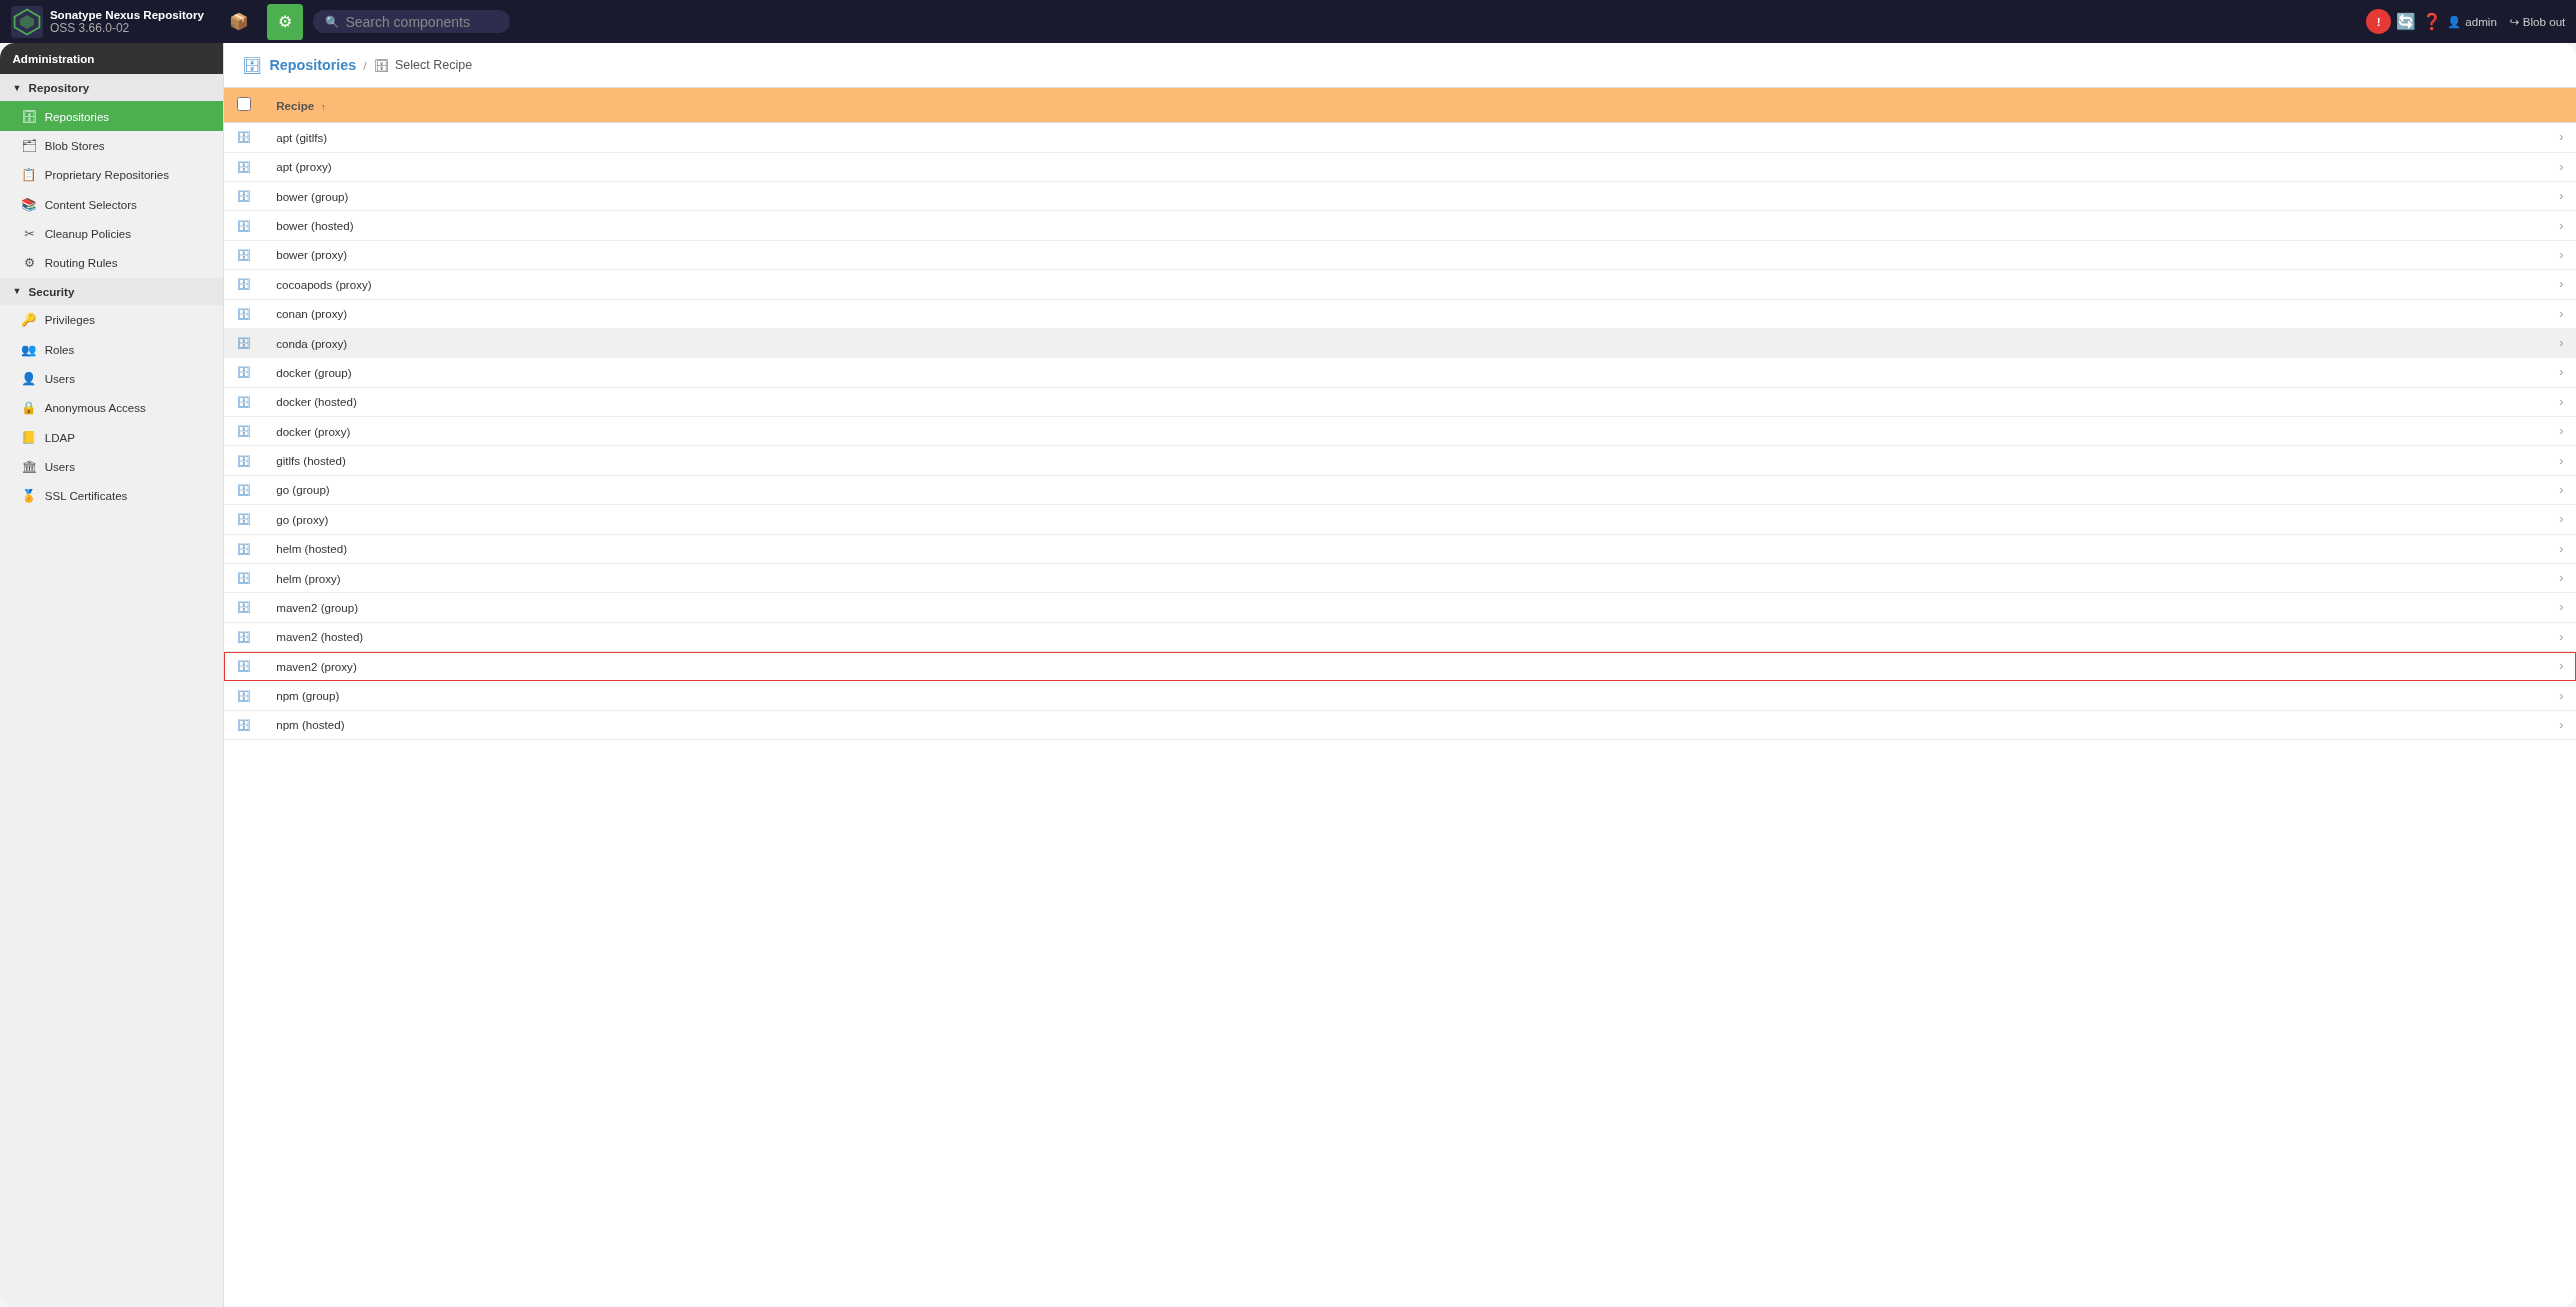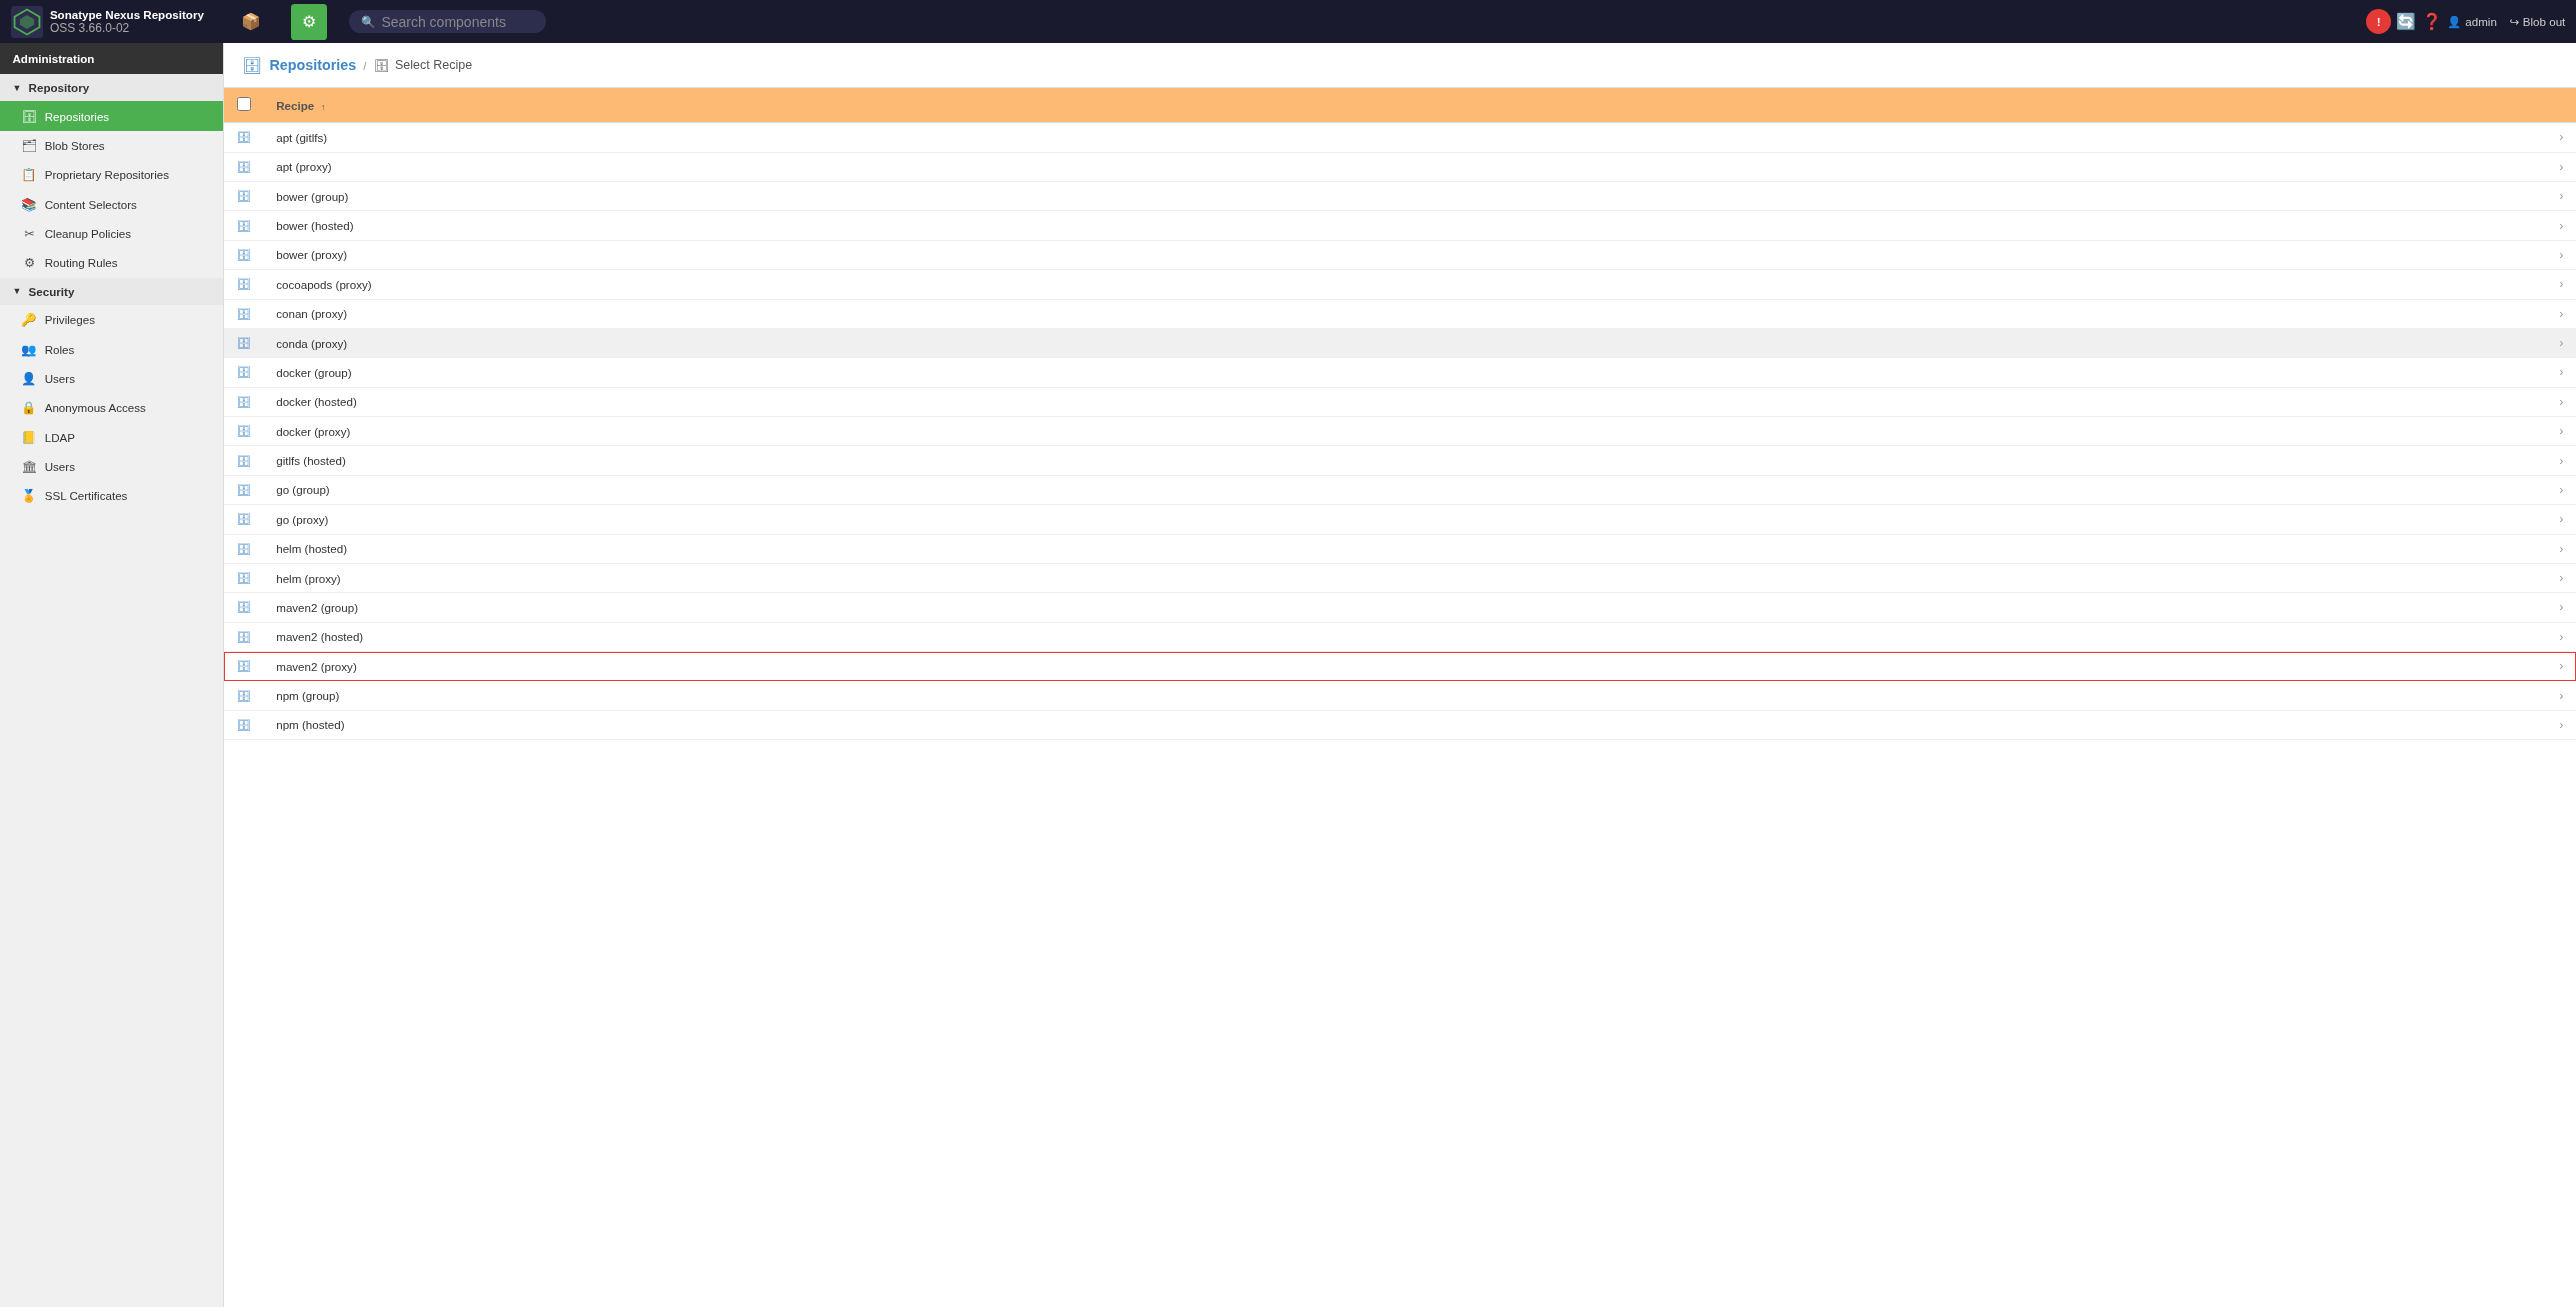--- a/index.html
+++ b/index.html
@@ -1,21 +1,21 @@
 <!DOCTYPE html>
 <html style="font-size:14.3px"><head>
   <meta charset="utf-8">
   <style>
     * { box-sizing: border-box; margin: 0; padding: 0; }
     body { font-family: 'Segoe UI', Arial, sans-serif; font-size: 11.6px; background: #f5f5f5; display: flex; flex-direction: column; height: 100vh; overflow: hidden; }
 
     
     .topnav {
       display: flex; align-items: center; background: #1a1a2e; color: #fff;
-      height: 43px; padding: 0 10.7px; gap: 22px; flex-shrink: 0;
+      height: 43px; padding: 0 10.7px; gap: 10px; flex-shrink: 0;
     }
     .brand { display: flex; align-items: center; gap: 7.2px; margin-right: 7.2px; }
     .brand-logo { width: 32px; height: 32px; }
     .brand-text { display: flex; flex-direction: column; }
     .brand-name { font-size: 11.6px; font-weight: bold; color: #fff; line-height: 1.2; }
     .brand-version { font-size: 12px; color: #aaa; }
     .nav-icon-btn {
       width: 36px; height: 36px; border-radius: 3.6px; display: flex; align-items: center;
       justify-content: center; cursor: pointer; color: #fff; font-size: 16px;
       background: transparent; border: none;
@@ -31,21 +31,21 @@
     .search-box input::placeholder { color: #888; }
     .spacer { flex: 1; }
     .nav-right { display: flex; align-items: center; gap: 5.4px; }
     .alert-icon { background: #e53935; border-radius: 50%; width: 25px; height: 25px; display: flex; align-items: center; justify-content: center; color: #fff; font-weight: bold; font-size: 11.6px; cursor: pointer; }
     .refresh-icon { color: #ccc; font-size: 16px; cursor: pointer; }
     .help-icon { color: #ccc; font-size: 16px; cursor: pointer; }
     .user-area { display: flex; align-items: center; gap: 3.6px; color: #ccc; cursor: pointer; font-size: 11.6px; }
     .sign-out { display: flex; align-items: center; gap: 3.6px; color: #ccc; cursor: pointer; font-size: 11.6px; margin-left: 7.2px; }
 
     
-    .main-layout { display: flex; flex: 1; overflow: hidden; }
+    .main-layout { display: flex; flex: 1; overflow: hidden; border-radius: 15px; }
 
     
     .sidebar {
       width: 224px; background: #f0f0f0; border-right: 0.9px solid #ddd;
       display: flex; flex-direction: column; overflow-y: auto; flex-shrink: 0;
     }
     .sidebar-section-header {
       background: #333; color: #fff; padding: 9px 12.5px; font-size: 11.6px; font-weight: 600;
     }
     .sidebar-group-header {

